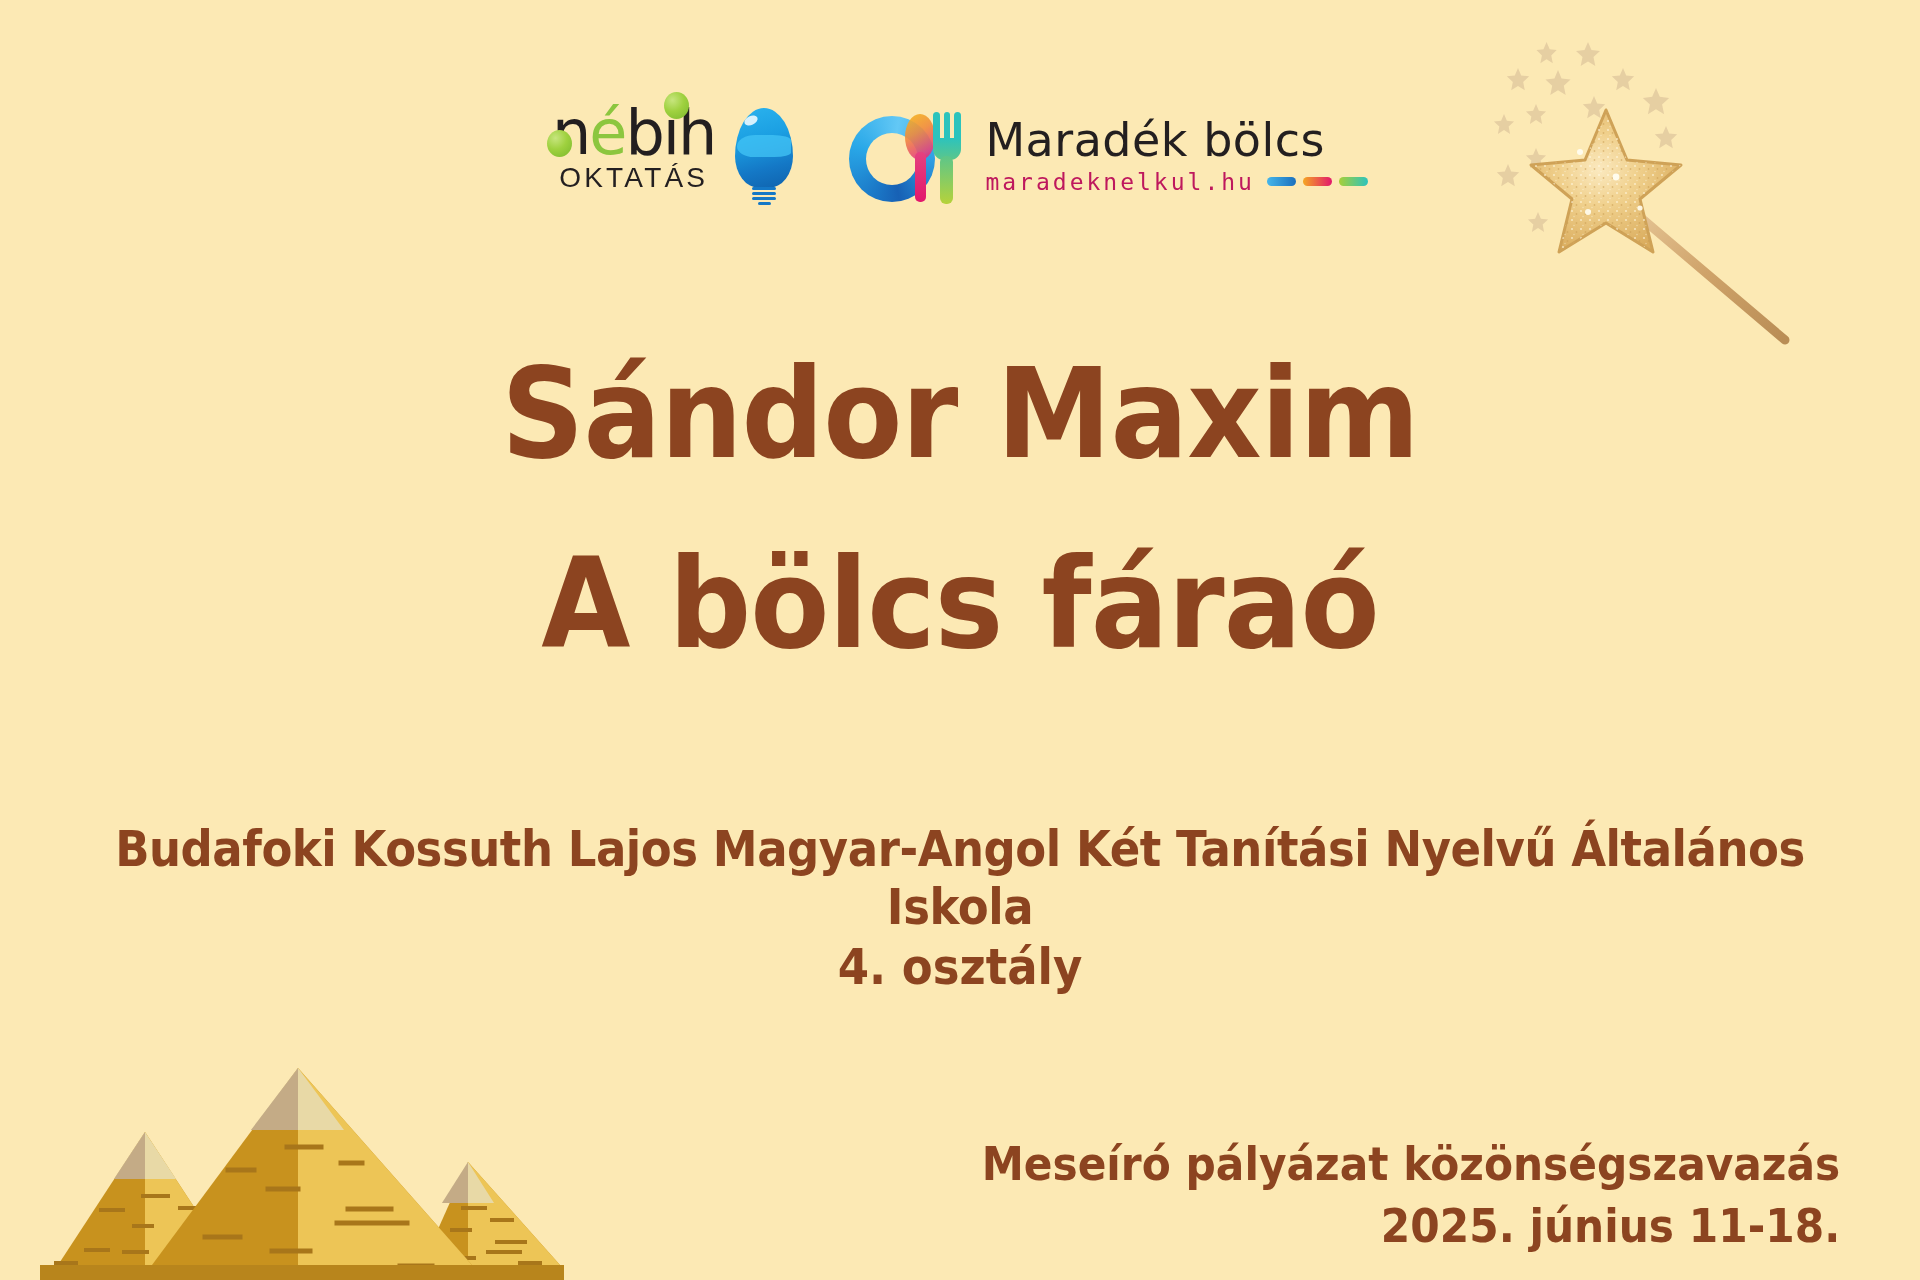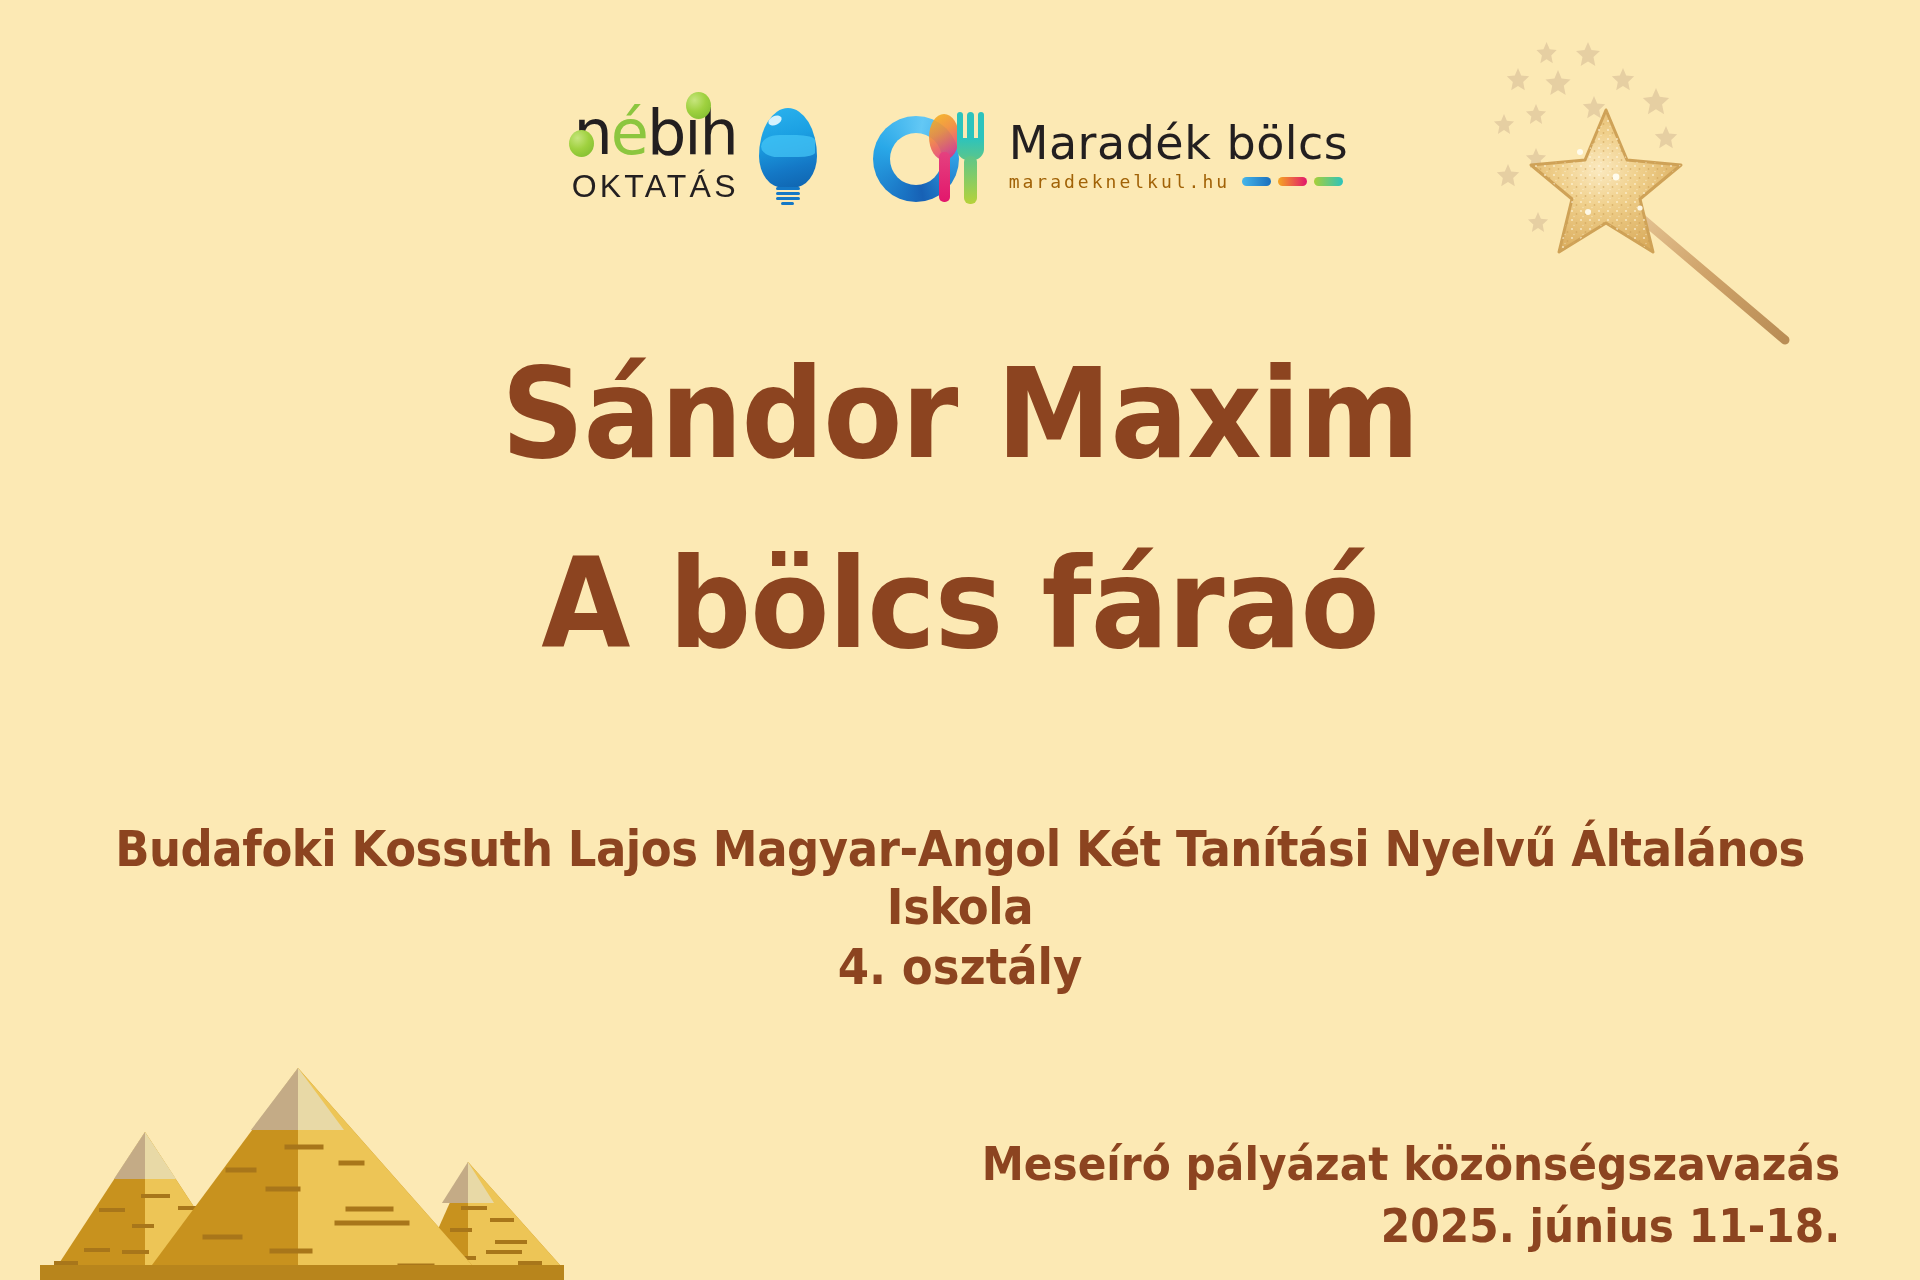--- a/index.html
+++ b/index.html
@@ -30,22 +30,22 @@
     font-family:"DejaVu Sans", sans-serif;
     font-size:62px; font-weight:400;
     letter-spacing:-2px;
     line-height:0.92;
     color:#231f20;
     position:relative;
   }
   .nebih-word .g { color:#8cc63f; }
   .nebih-sub {
     font-family:"Liberation Sans", sans-serif;
-    font-size:32px; letter-spacing:3.2px;
-    color:#231f20; margin-top:7px;
+    font-size:28px; letter-spacing:3.2px;
+    color:#231f20; margin-top:1px;
   }
   .dot-green {
     position:absolute; border-radius:50%;
     background:radial-gradient(circle at 34% 30%, #c7e57e 0%, #9fd13f 45%, #7ab82c 100%);
   }
   .dot-low  { width:25px; height:27px; left:-5px;  bottom:4px; }
   .dot-high { width:25px; height:27px; left:112px; top:-12px; }
   .bulb {
     position:relative; width:58px; height:98px; margin-top:4px;
   }
@@ -113,21 +113,21 @@
   }
   .mn-words { display:flex; flex-direction:column; }
   .mn-title {
     font-family:"DejaVu Sans", sans-serif;
     font-size:46px; font-weight:400; letter-spacing:0.5px; color:#231f20;
     line-height:1.02;
   }
   .mn-url-row { display:flex; align-items:center; gap:12px; margin-top:5px; }
   .mn-url {
     font-family:"DejaVu Sans Mono", monospace;
-    font-size:18px; letter-spacing:3px; color:#a16207;
+    font-size:23px; letter-spacing:3px; color:#be185d;
   }
   .mn-dashes { display:flex; gap:7px; align-items:center; }
   .mn-dashes span { display:block; width:29px; height:9px; border-radius:5px; }
   .dash-1 { background:linear-gradient(90deg,#45b6ea,#1a6fbd); }
   .dash-2 { background:linear-gradient(90deg,#f5a623,#e2176c); }
   .dash-3 { background:linear-gradient(90deg,#a8cf38,#2cc3bd); }
 
   
   .wand { position:absolute; top:0; right:0; width:460px; height:380px; pointer-events:none; }
 

